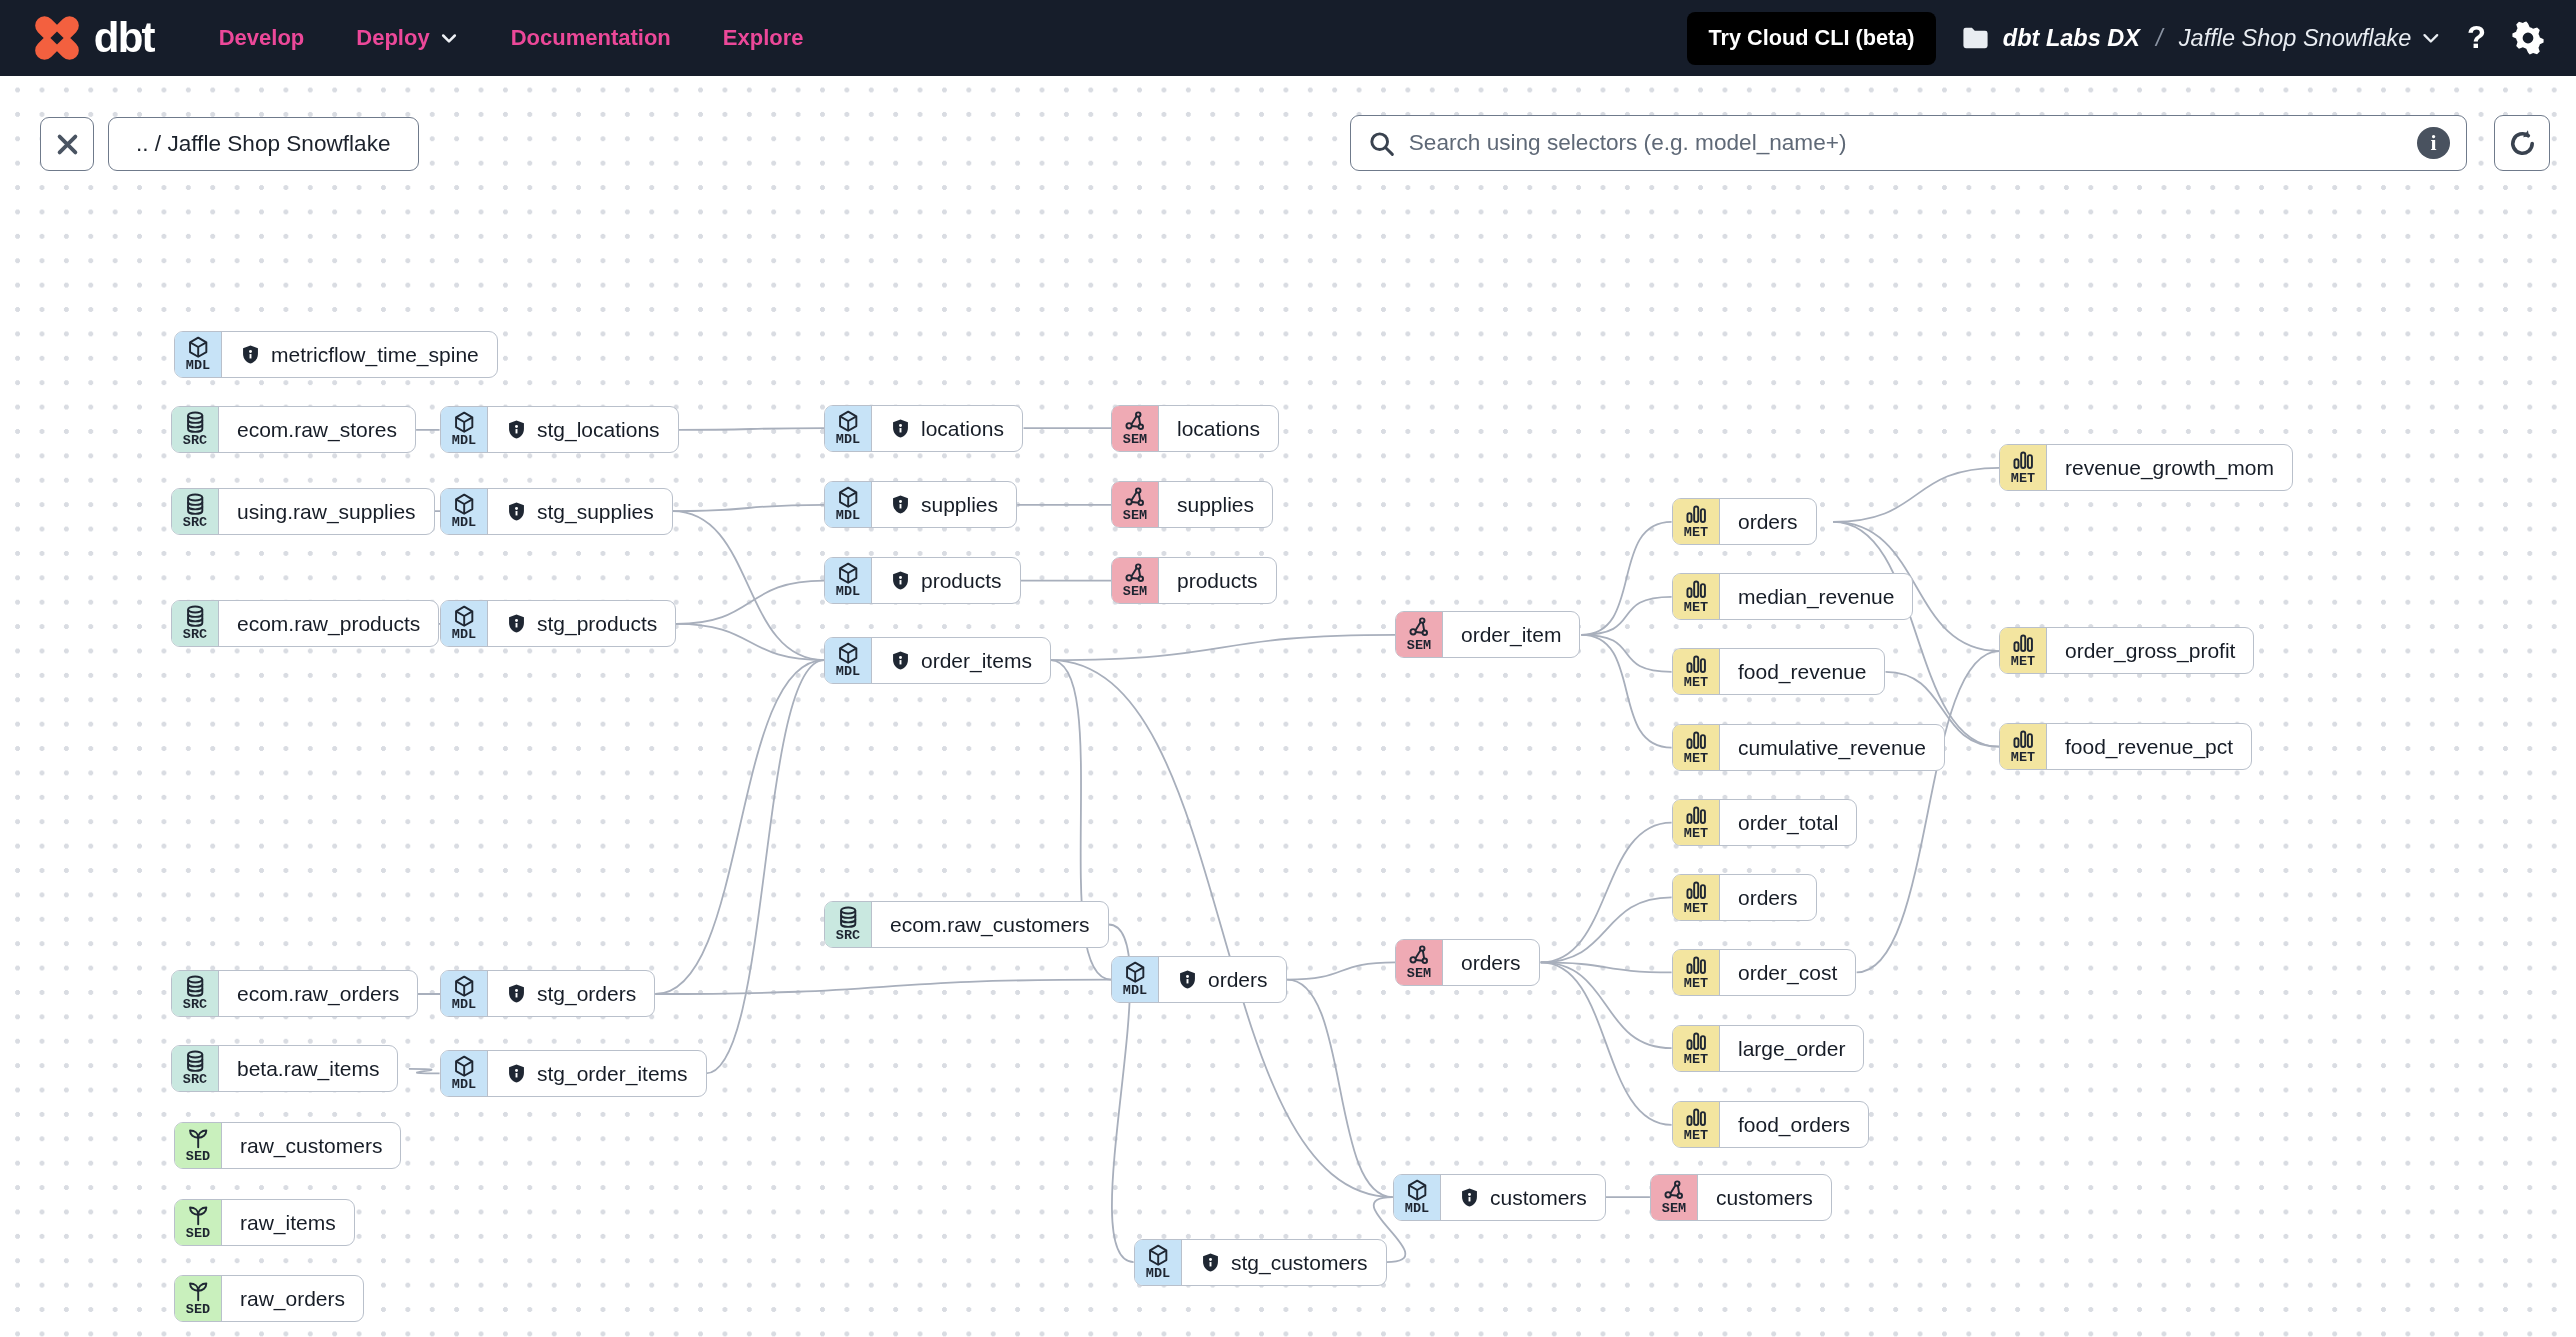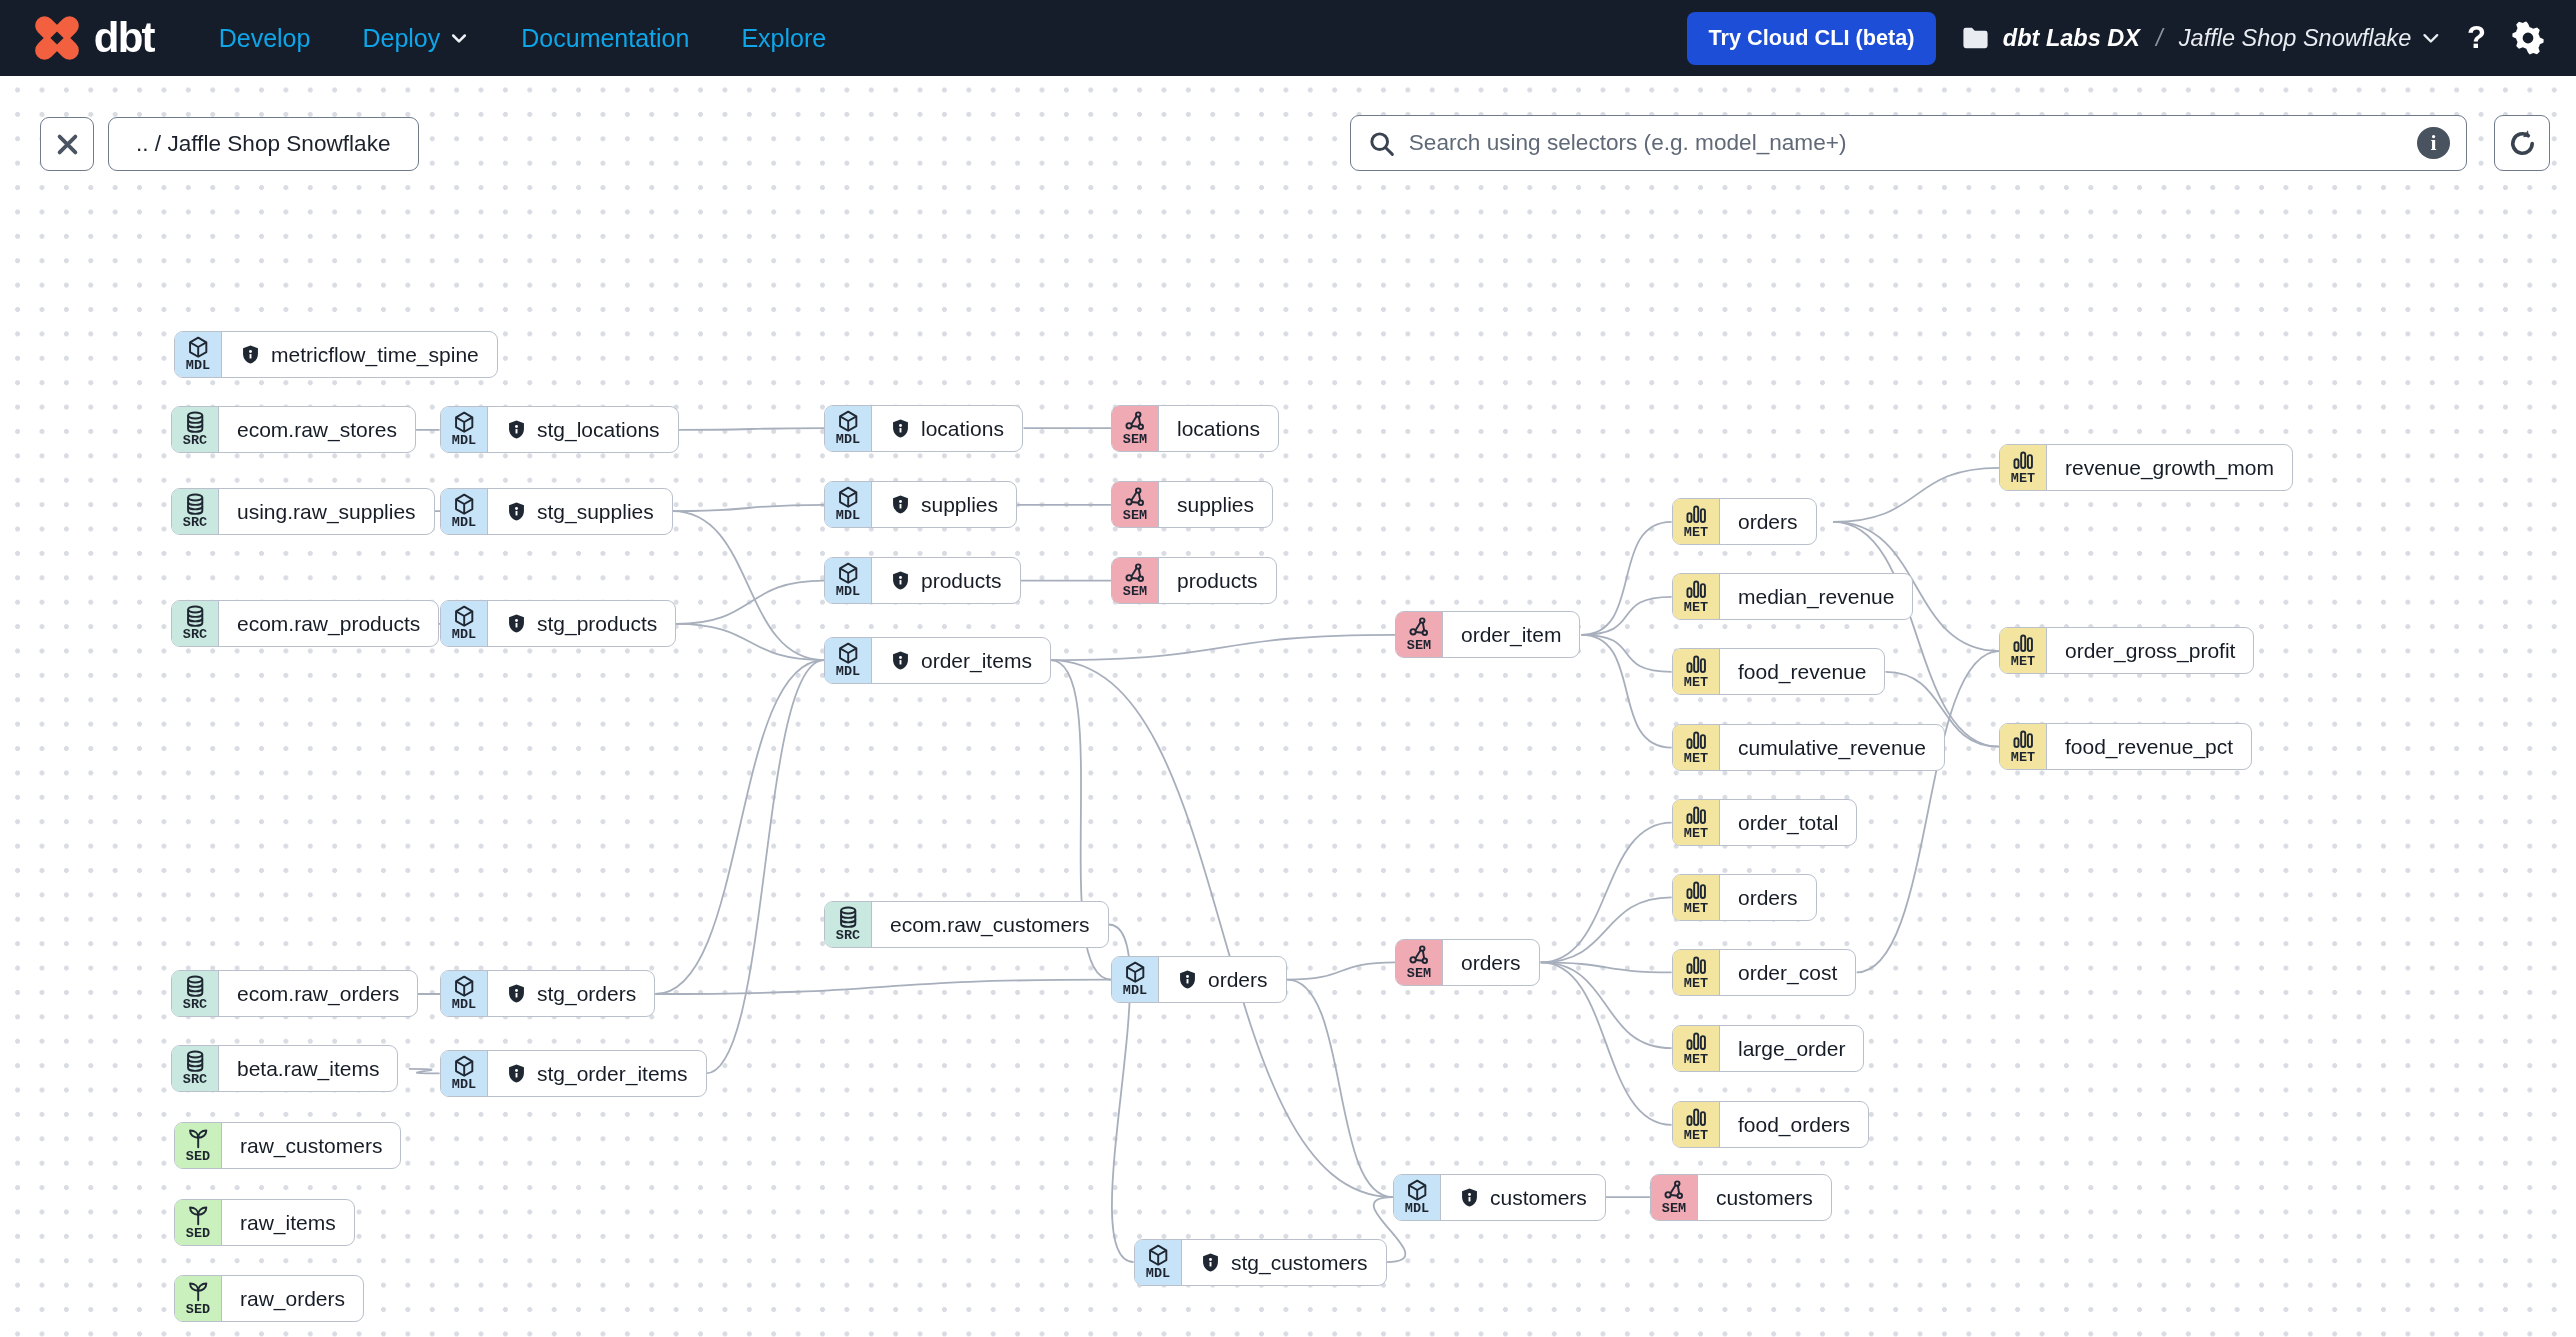--- a/index.html
+++ b/index.html
@@ -7,24 +7,24 @@
 
   
   .navbar {
     position:absolute; left:0; top:0; width:2576px; height:76px;
     background:#161d2a; display:flex; align-items:center; padding:0 31px;
     color:#f2f4f8; z-index:20;
   }
   .brand { display:flex; align-items:center; gap:10.8px; cursor:pointer; }
   .brand-text { font-size:42px; font-weight:bold; letter-spacing:-1.8px; color:#fff; }
   .nav-links { display:flex; align-items:center; gap:52px; margin-left:65px; }
-  .nav-link { font-size:25px; font-weight:normal; color:#0ea5e9; cursor:pointer; display:flex; align-items:center; gap:9px; }
+  .nav-link { font-size:22px; font-weight:bold; color:#ec4899; cursor:pointer; display:flex; align-items:center; gap:9px; }
   .nav-right { margin-left:auto; display:flex; align-items:center; gap:25px; }
   .cta-btn {
-    background:#1d4ed8; color:#fff; border:none; border-radius:8.1px;
+    background:#000000; color:#fff; border:none; border-radius:8.1px;
     font-size:21.7px; font-weight:bold; padding:13.5px 21.7px; cursor:pointer;
     font-family:"Liberation Sans", sans-serif;
   }
   .acct { display:flex; align-items:center; gap:12.6px; font-size:23.5px;font-style:italic; }
   .acct-name { font-weight:bold; color:#fff; }
   .crumb-sep { color:#8a93a2; font-size:23.5px; padding:0 3.6px; }
   .project-name { color:#e9edf2; font-weight:normal; display:flex; align-items:center; gap:9px; cursor:pointer; }
   .icon-btn { background:none; border:none; color:#fff; cursor:pointer; display:flex; align-items:center; }
   .help-glyph { font-size:31px; font-weight:bold; color:#fff; }
 

